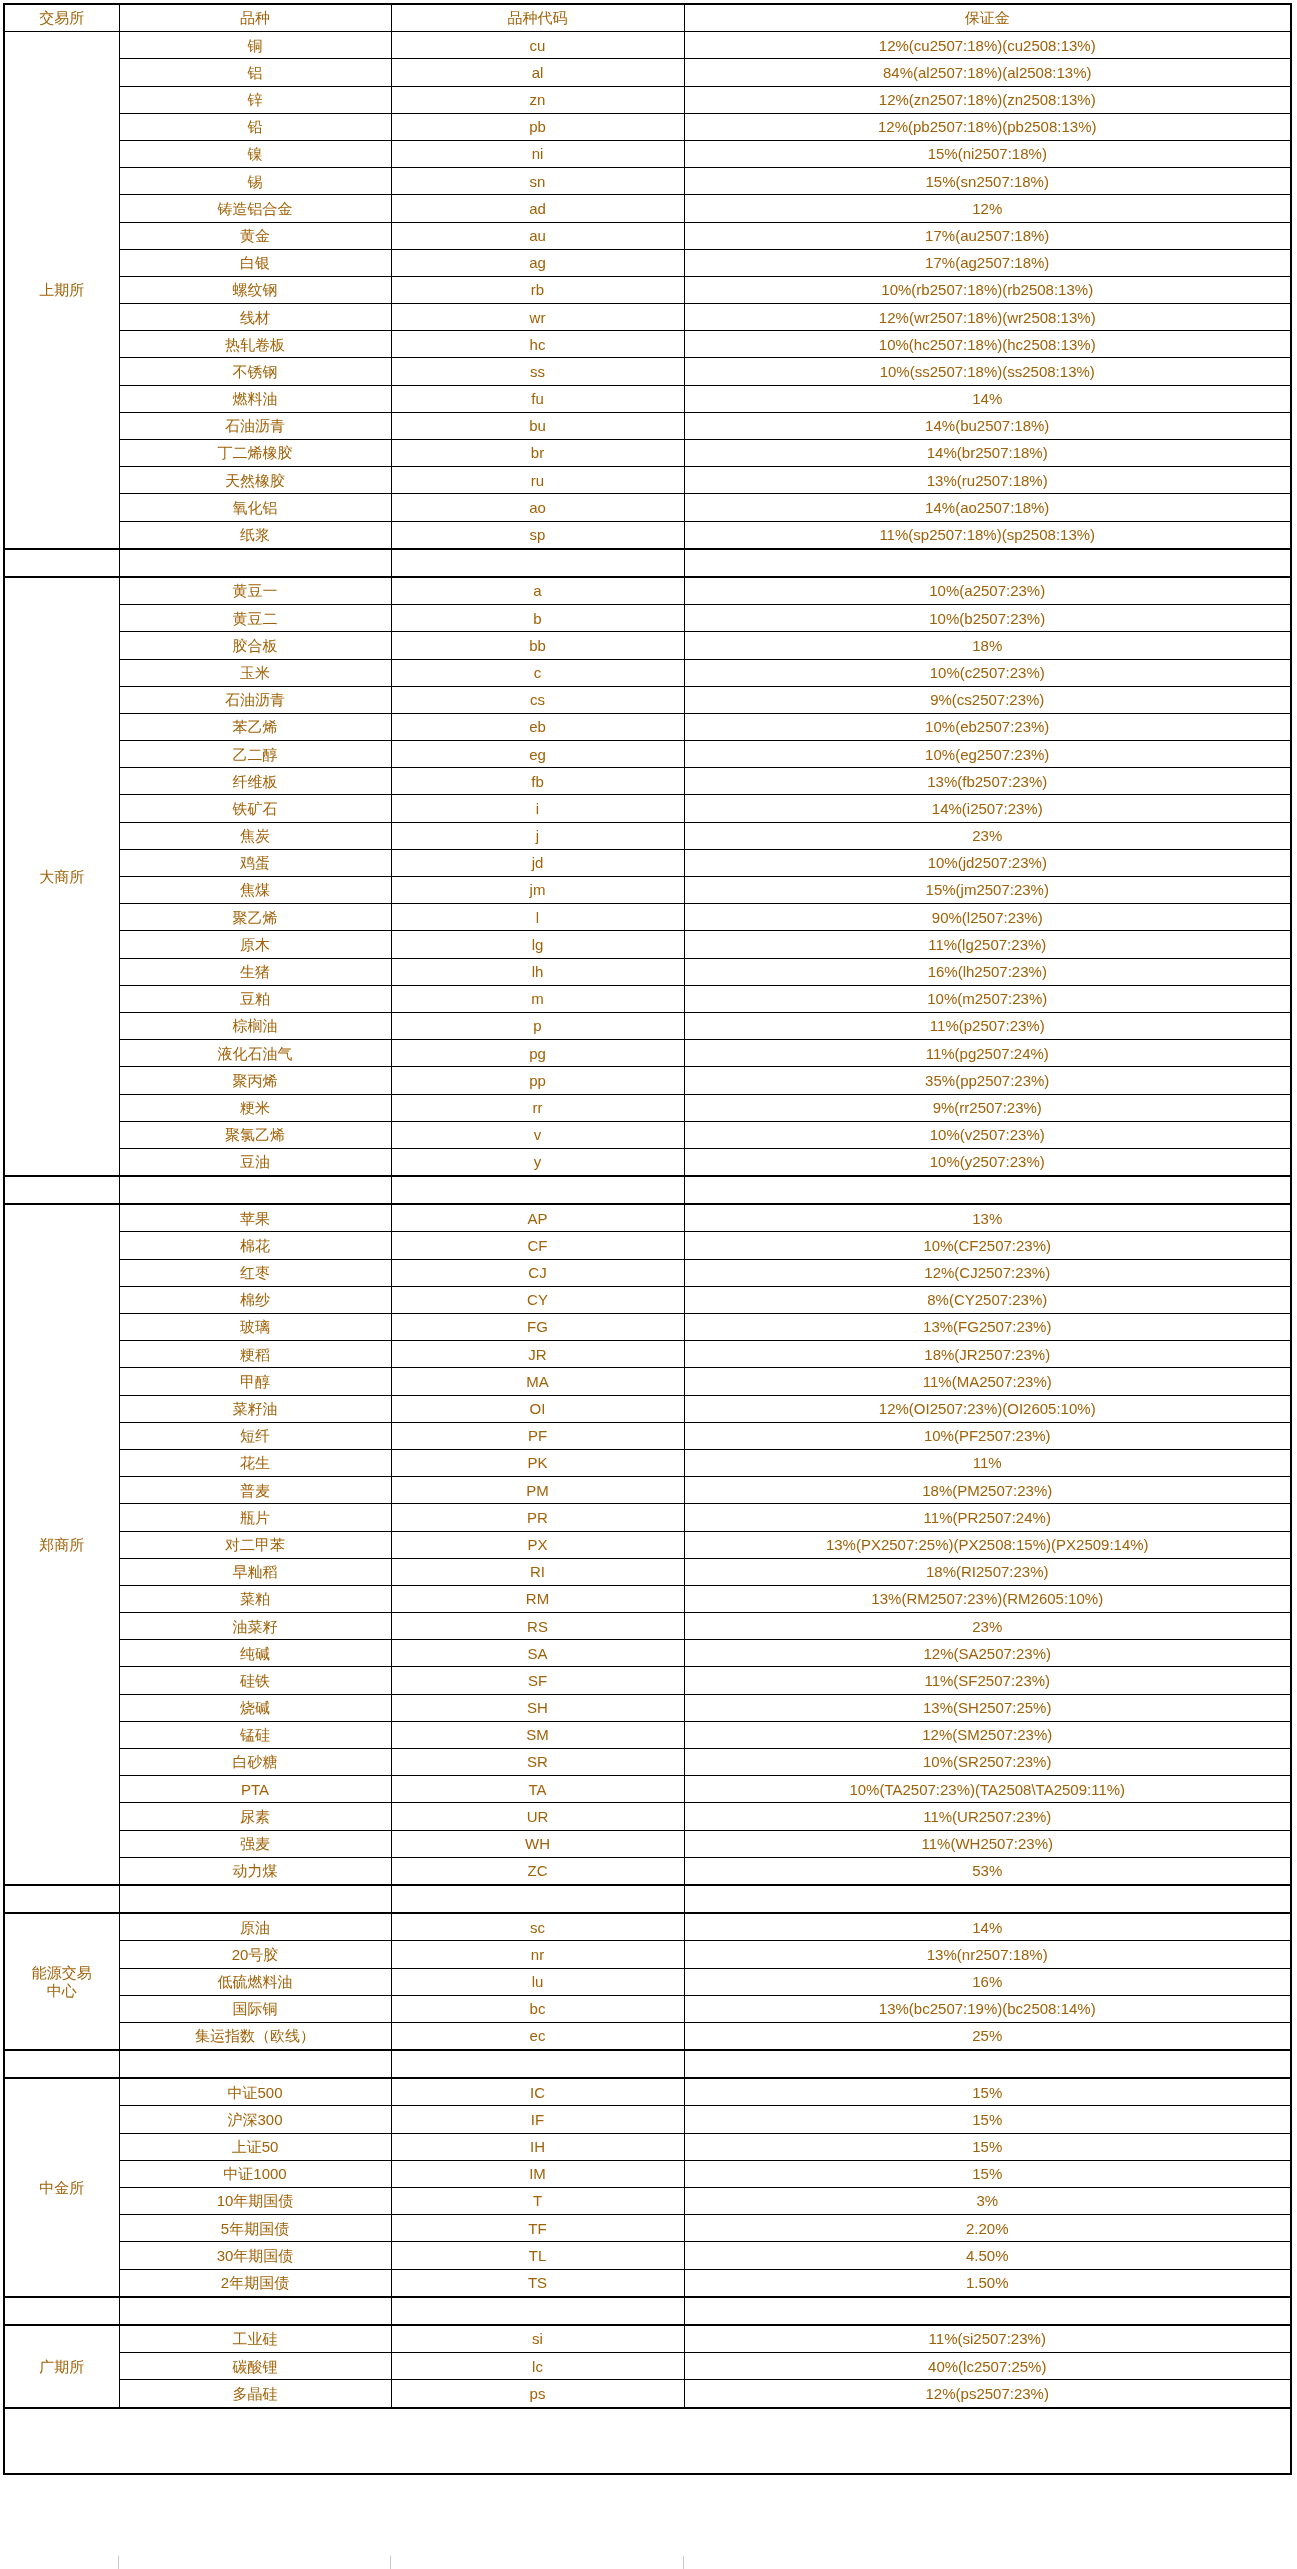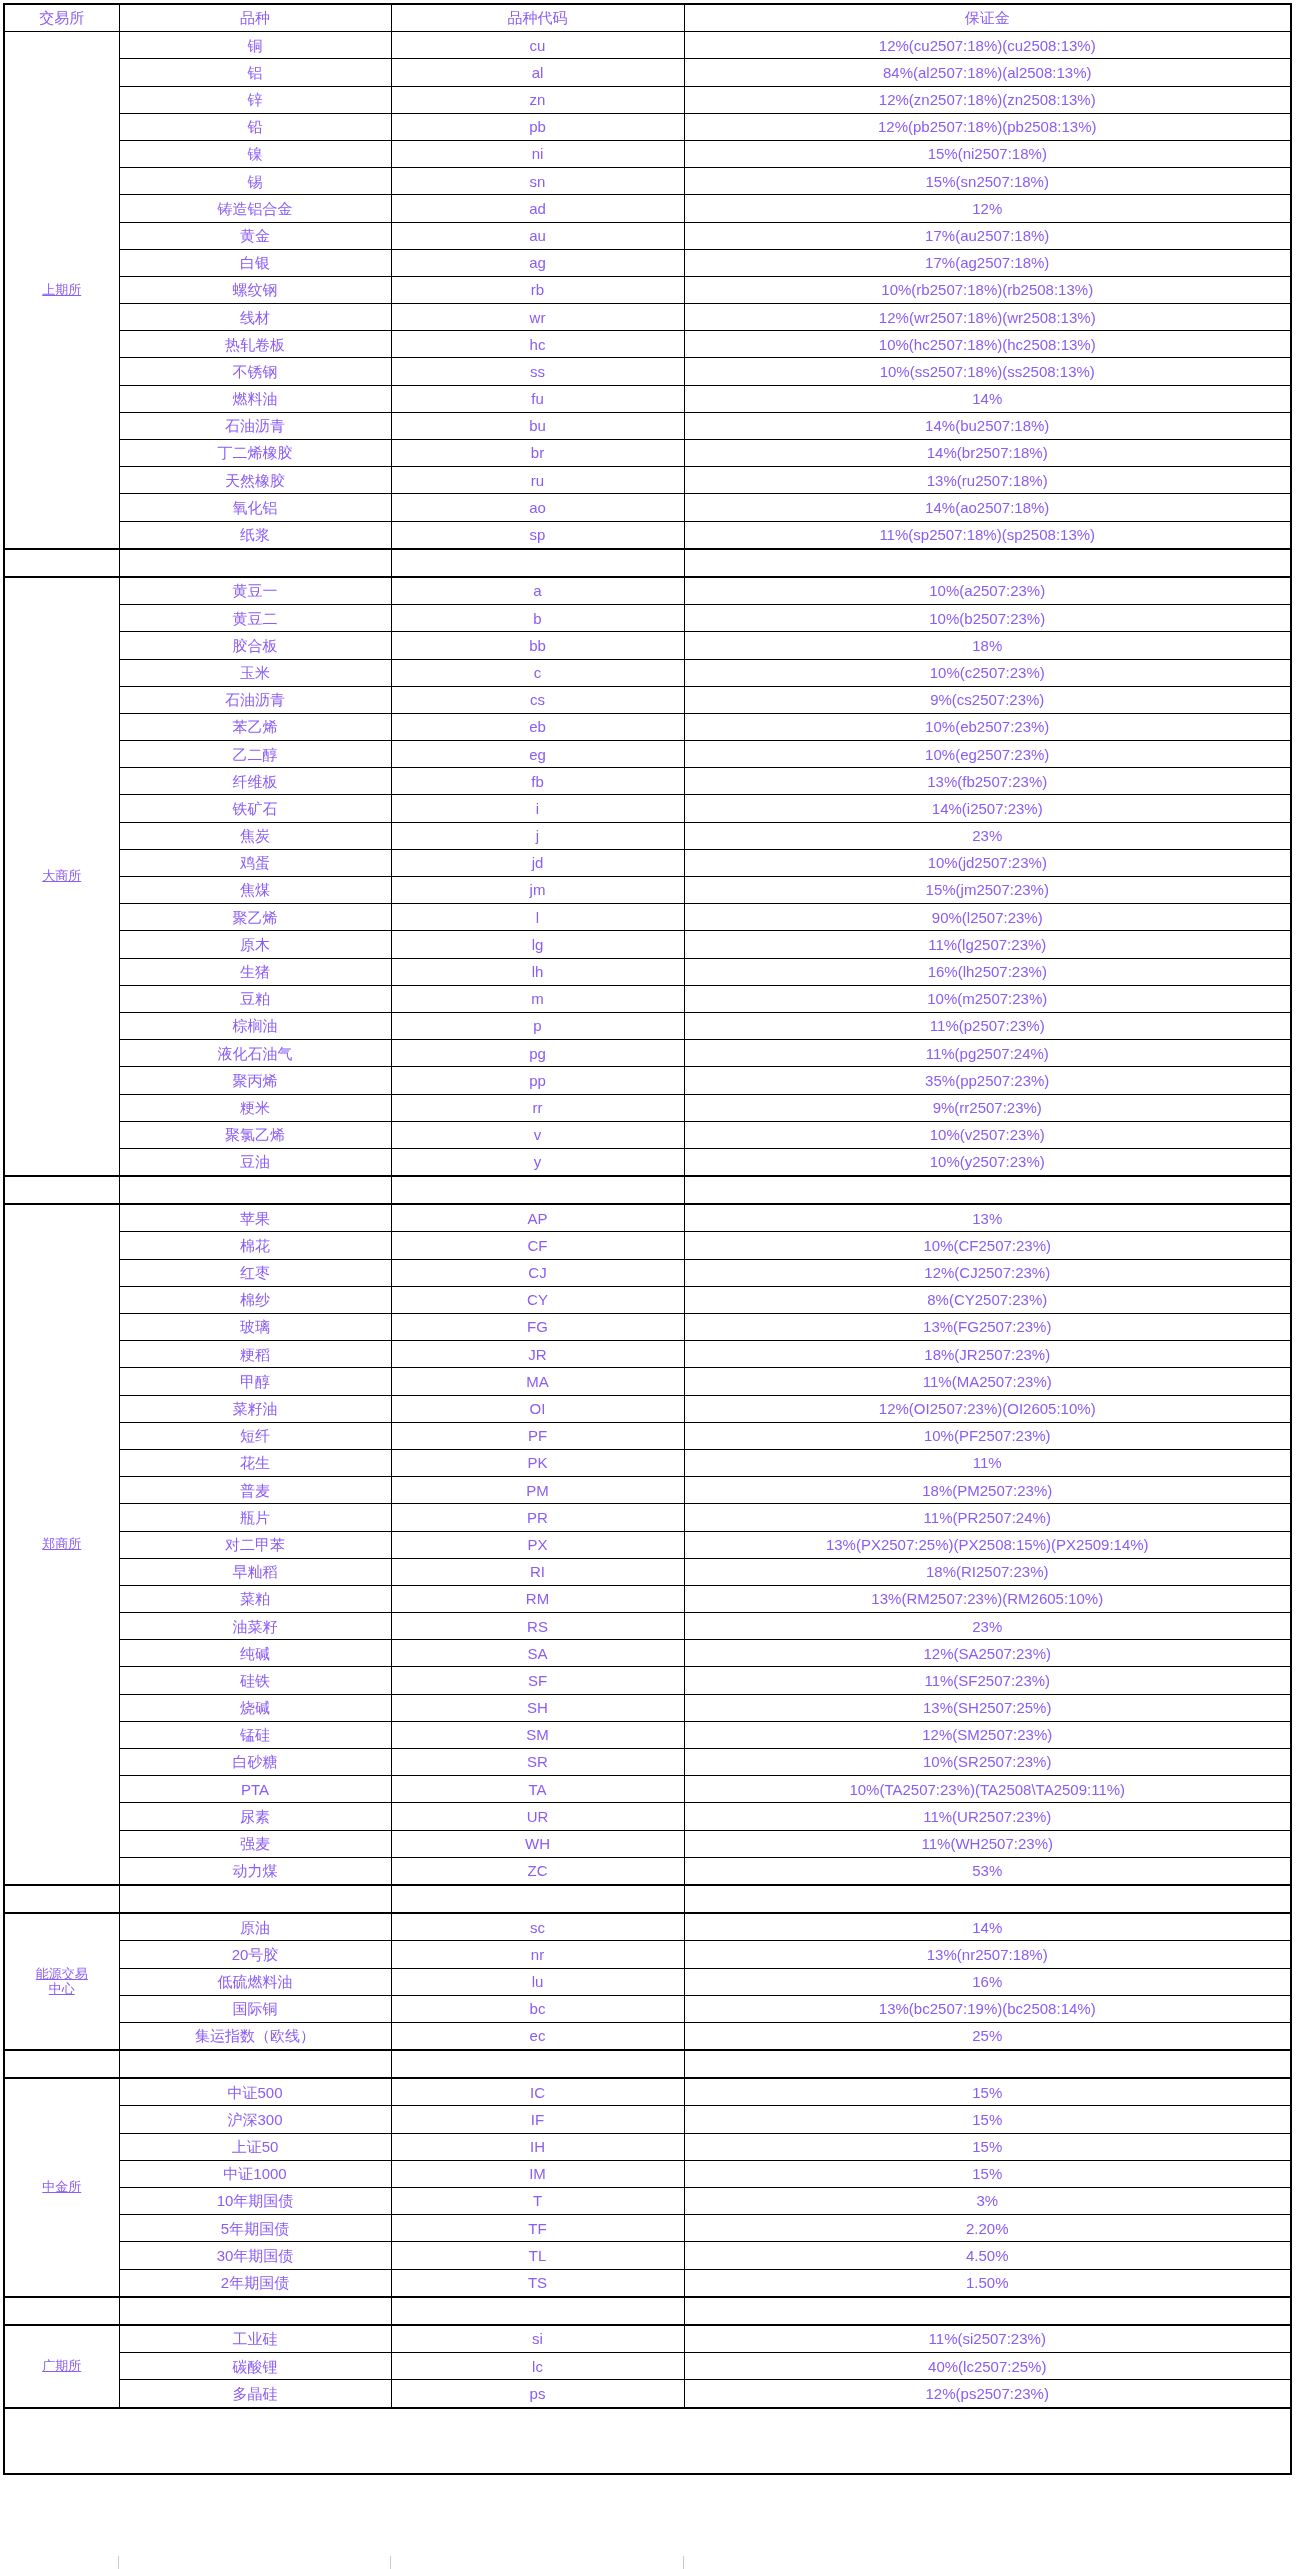--- a/index.html
+++ b/index.html
@@ -2,21 +2,21 @@
 <html><head>
 <meta charset="utf-8">
 <style>
   html, body { margin: 0; padding: 0; background: #ffffff; }
   #canvas {
     position: relative;
     width: 1027px;
     height: 2569px;
     background: #ffffff;
     font-family: "Liberation Sans", "DejaVu Sans", sans-serif;
-    color: #8b5cf6;
+    color: #a16207;
   }
   table.mt {
     position: absolute;
     left: 3px;
     top: 3px;
     width: 1287px;
     border-collapse: collapse;
     table-layout: fixed;
     border: 2px solid #000000;
   }
@@ -27,22 +27,21 @@
     font-weight: normal;
     text-align: center;
     vertical-align: middle;
     height: 26.2px;
     line-height: 1.15;
     overflow: hidden;
     white-space: nowrap;
   }
   table.mt td.exchange {
     white-space: pre-line;
-    font-size: 13px;
-    text-decoration: underline;
+    font-size: 15px;
   }
   table.mt tr.sep td {
     border-top: 2px solid #000000;
     border-bottom: 2px solid #000000;
   }
   table.mt td.footer {
     border-left: none;
     border-right: none;
     border-bottom: none;
     border-top: 2px solid #000000;

